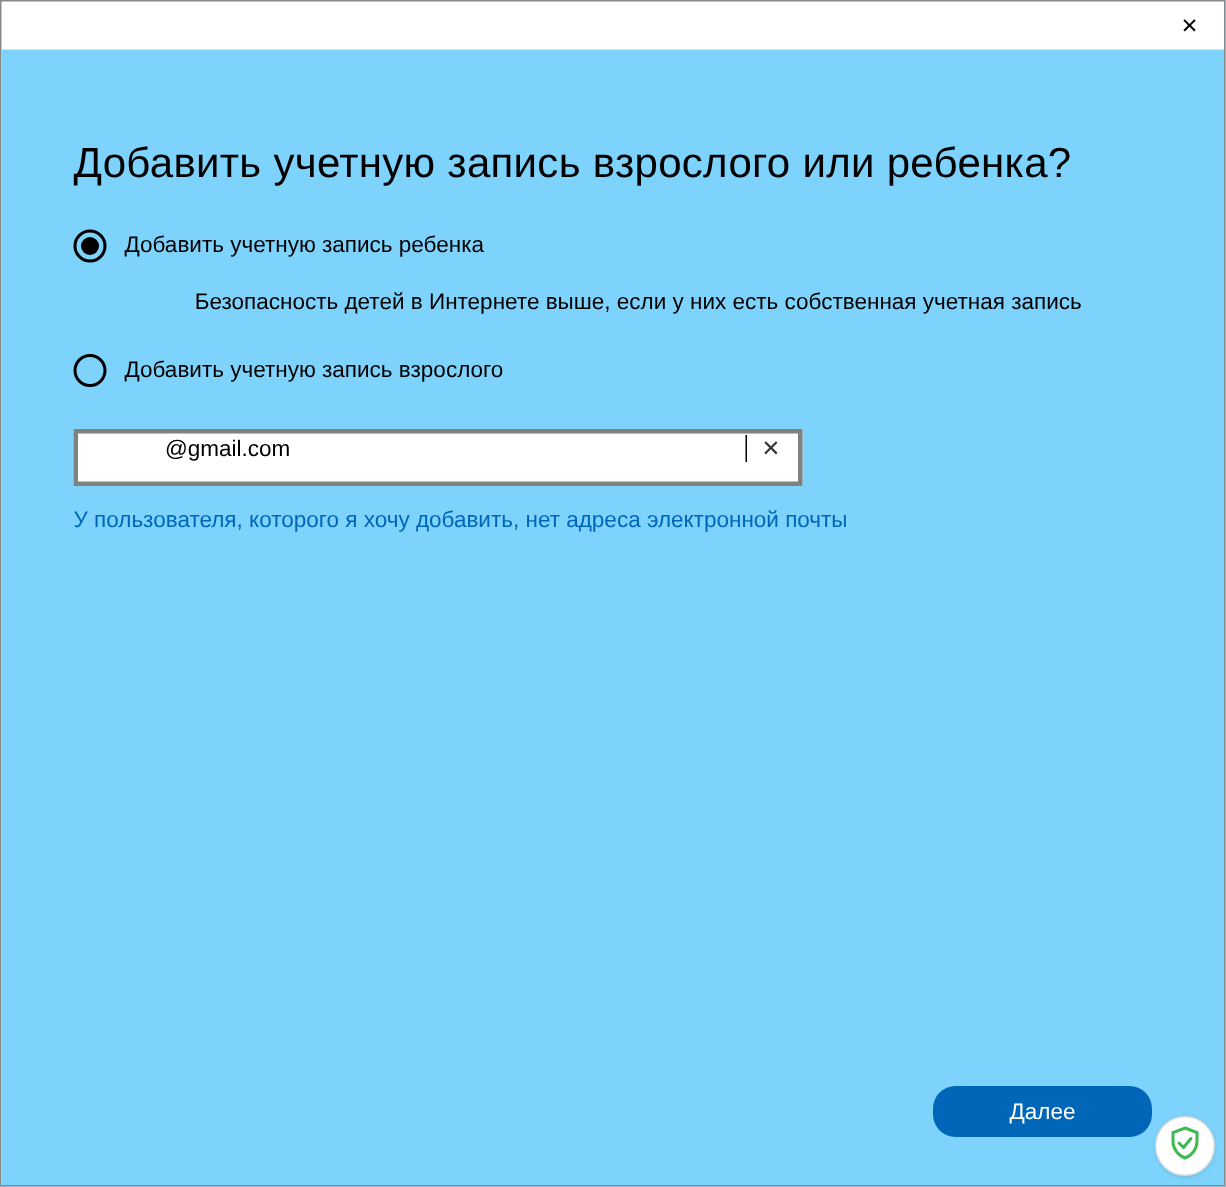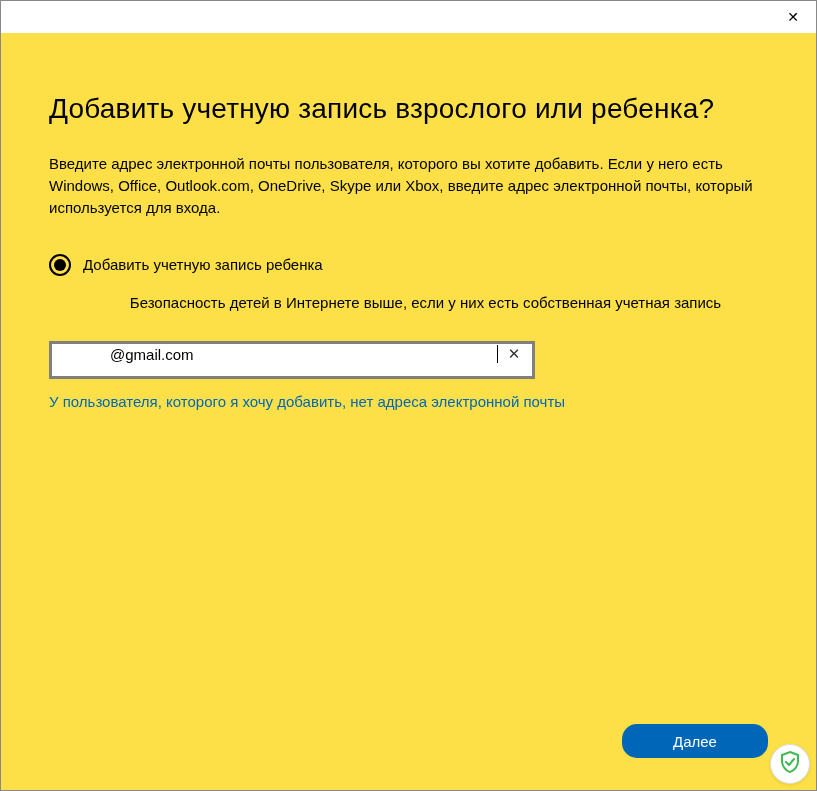--- a/index.html
+++ b/index.html
@@ -25,21 +25,21 @@
       width: 46px;
       height: 32px;
       display: flex;
       align-items: center;
       justify-content: center;
       cursor: pointer;
       font-size: 14px;
       color: #000;
     }
     .content-area {
-      background: #fde047;
+      background: #7dd3fc;
       height: calc(791px - 32px - 2px);
       position: relative;
       padding: 60px 48px 0 48px;
     }
     .title {
       font-size: 28px;
       font-weight: 300;
       color: #000;
       margin-bottom: 28px;
       letter-spacing: 0.2px;
@@ -186,30 +186,33 @@
 <div class="titlebar">
   <div class="close-btn">
     <span>✕</span>
   </div>
 </div>
 
 <div class="content-area">
 
   <h1 class="title">Добавить учетную запись взрослого или ребенка?</h1>
 
-  <p class="description">Введите адрес электронной почты пользователя, которого вы хотите добавить. Если у него есть Windows, Office, Outlook.com, OneDrive, Skype или Xbox, введите адрес электронной почты, который используется для входа.</p>
 
   <div class="radio-group">
 
     <div class="radio-item">
       <div class="radio-circle selected"></div>
       <div class="radio-label">Добавить учетную запись ребенка</div>
     </div>
     <div class="radio-hint">Безопасность детей в Интернете выше, если у них есть собственная учетная запись</div>
 
+    <div class="radio-item">
+      <div class="radio-circle"></div>
+      <div class="radio-label">Добавить учетную запись взрослого</div>
+    </div>
 
   </div>
 
   <div class="email-input-wrap">
     <input class="email-input" type="text" value="@gmail.com" style="">
     <span class="caret"></span>
     <div class="clear-x">
       <span>✕</span>
     </div>
   </div>

